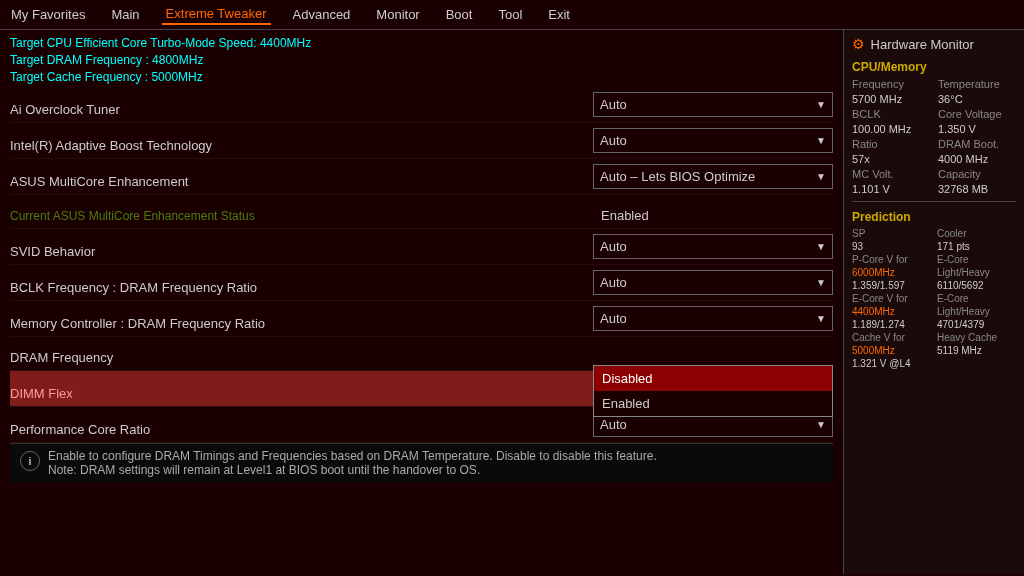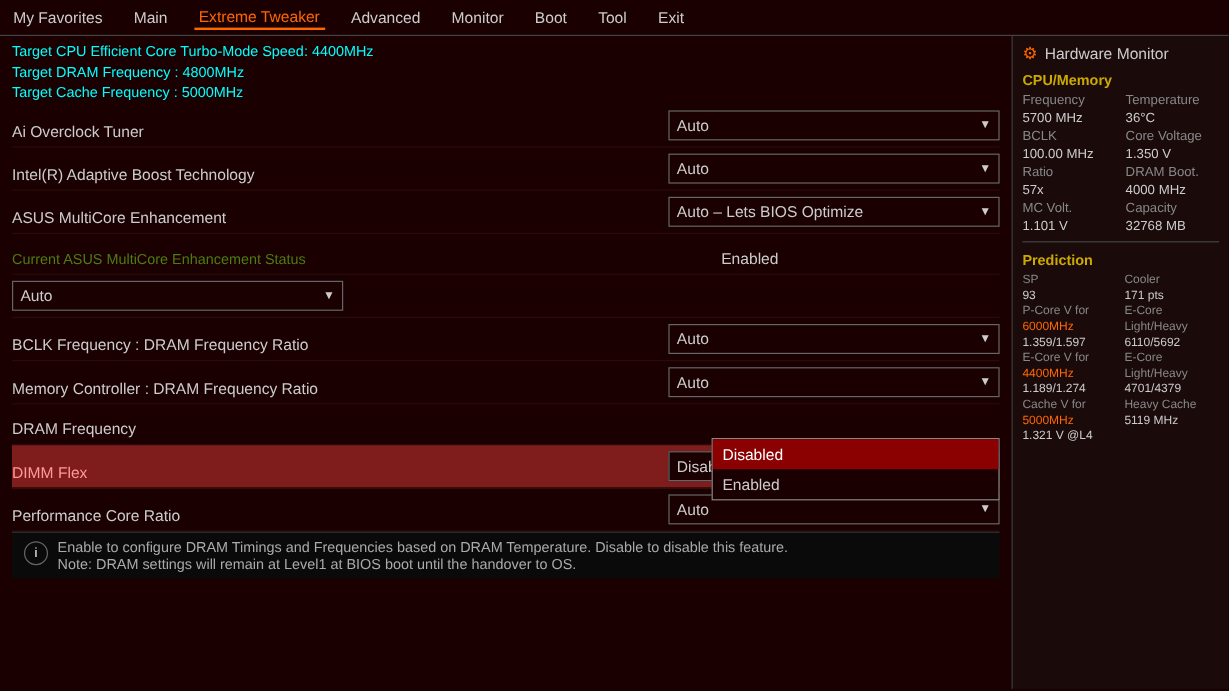--- a/index.html
+++ b/index.html
@@ -77,21 +77,21 @@
     }
     .setting-value-text {
       color: #ccc;
       min-width: 240px;
       text-align: left;
       padding-left: 8px;
     }
 
     
     .dropdown {
-      width: 276px;
+      width: 240px;
       background: #1a0000;
       border: 1px solid #666;
       color: #ccc;
       padding: 4px 6px;
       font-size: 13px;
       display: flex;
       align-items: center;
       justify-content: space-between;
       cursor: pointer;
       position: relative;
@@ -269,20 +269,21 @@
         <span class="dropdown-arrow">▼</span>
       </div>
     </div>
 
     <div class="setting-row">
       <span class="setting-label dim">Current ASUS MultiCore Enhancement Status</span>
       <span class="setting-value-text">Enabled</span>
     </div>
 
     <div class="setting-row">
+      <span class="setting-label">SVID Behavior</span>
       <div class="dropdown">
         <span>Auto</span>
         <span class="dropdown-arrow">▼</span>
       </div>
     </div>
 
     <div class="setting-row">
       <span class="setting-label">BCLK Frequency : DRAM Frequency Ratio</span>
       <div class="dropdown">
         <span>Auto</span>

